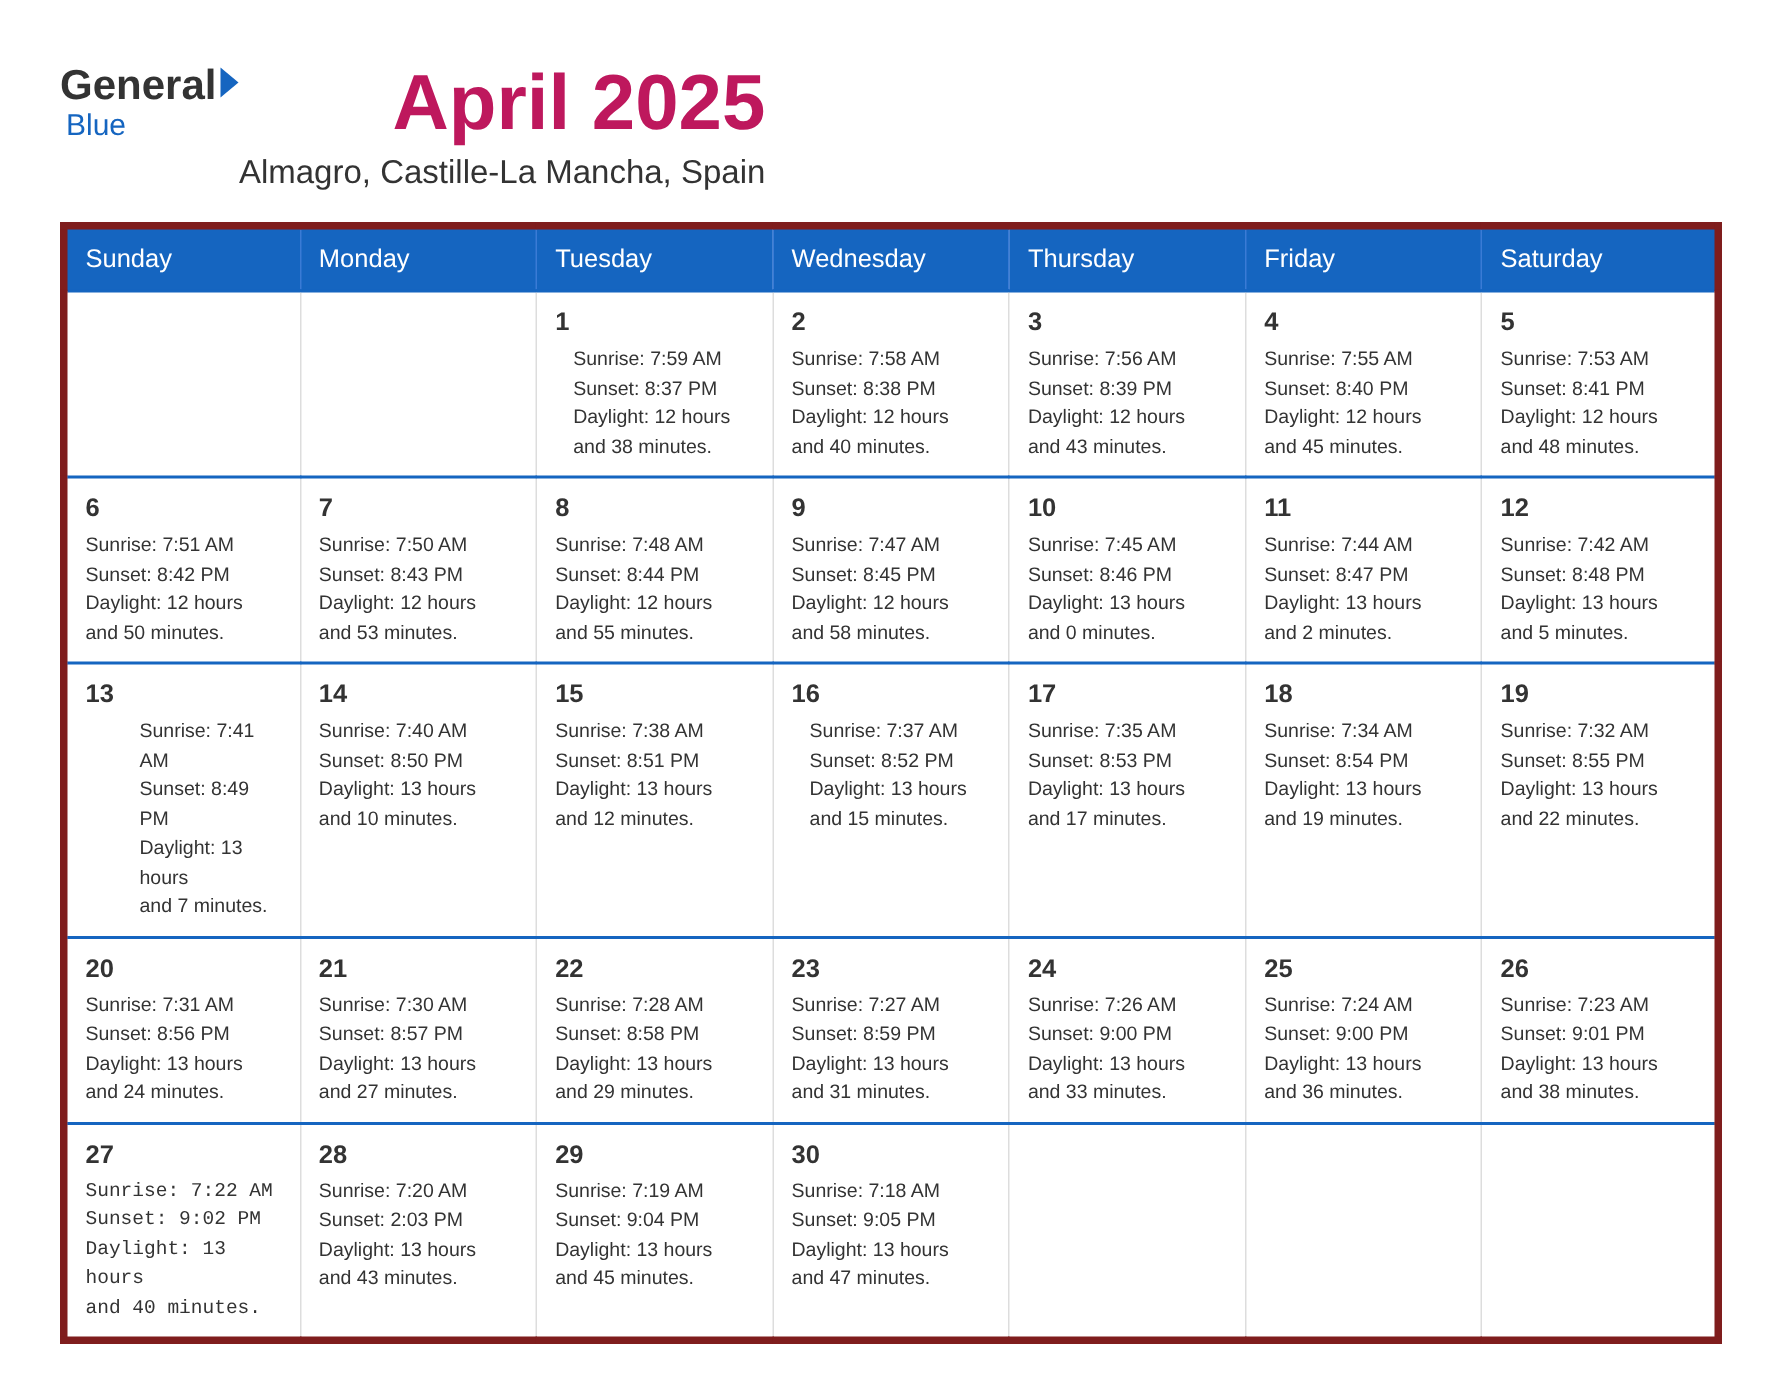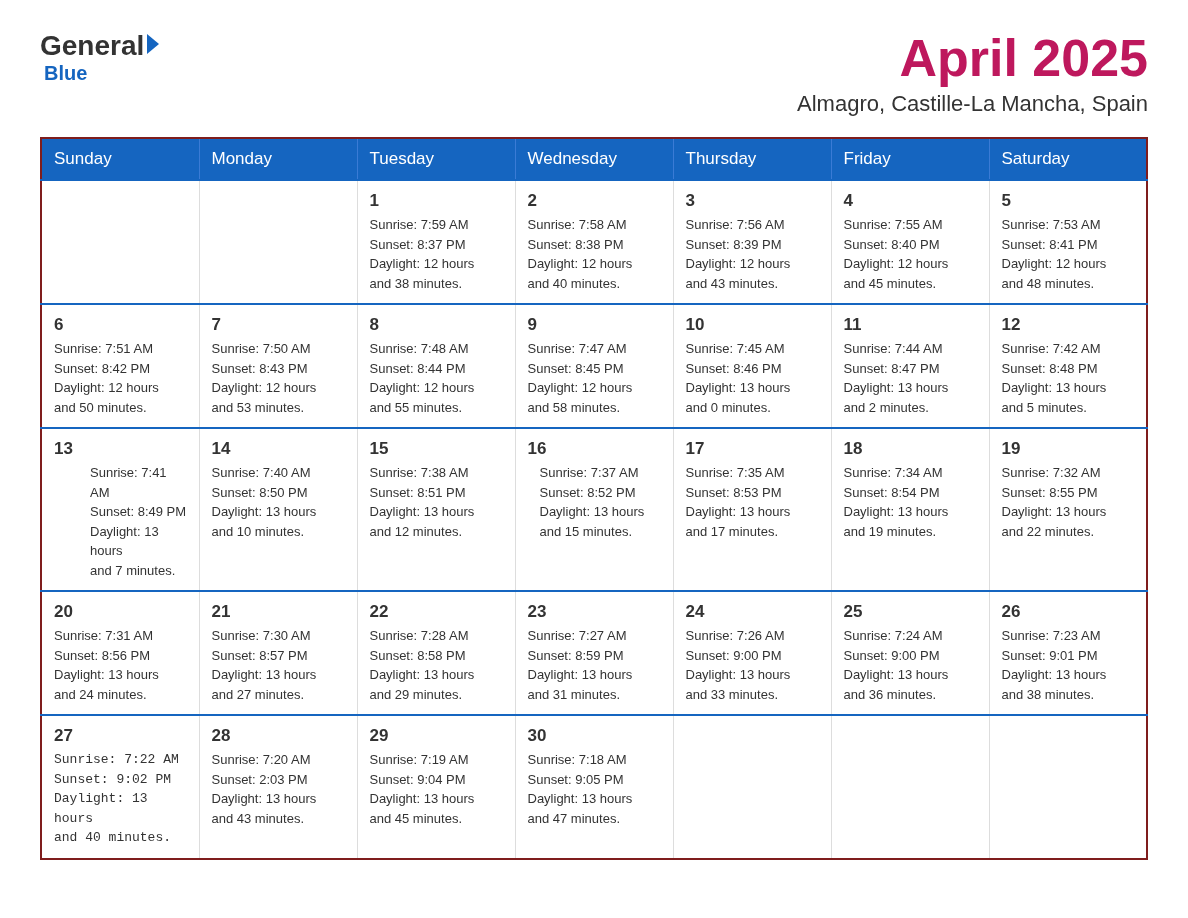--- a/index.html
+++ b/index.html
@@ -6,23 +6,24 @@
     body {
       font-family: Arial, sans-serif;
       background: #ffffff;
       color: #333333;
       padding: 30px 40px;
       width: 1188px;
       min-height: 918px;
     }
     .header {
       display: flex;
-      justify-content: space-between;
+      justify-content: flex-start;
       align-items: flex-start;
       margin-bottom: 20px;
+      margin-top: 11px;
     }
     .logo {
       display: flex;
       flex-direction: column;
       align-items: flex-start;
     }
     .logo-text {
       display: flex;
       align-items: center;
       font-size: 28px;
@@ -35,42 +36,42 @@
       height: 0;
       border-left: 12px solid #1565c0;
       border-top: 10px solid transparent;
       border-bottom: 10px solid transparent;
       margin-left: 3px;
       margin-top: -4px;
     }
     .logo-subtitle {
       color: #1565c0;
       font-size: 20px;
-      font-weight: bold;
+      font-weight: normal;
       margin-left: 4px;
     }
     .title-block {
       text-align: right;
     }
     .title-block h1 {
       font-size: 52px;
       font-weight: bold;
       color: #be185d;
       line-height: 1.1;
     }
     .title-block h2 {
       font-size: 22px;
       font-weight: normal;
       color: #333333;
       margin-top: 4px;
     }
     .calendar {
       width: 100%;
       border-collapse: collapse;
-      border: 2px solid #7f1d1d;
+      border: 5px solid #7f1d1d;
     }
     .calendar thead tr th {
       background-color: #1565c0;
       color: #ffffff;
       padding: 10px 12px;
       text-align: left;
       font-size: 17px;
       font-weight: normal;
       border-right: 1px solid #3a7bd5;
     }
@@ -133,21 +134,21 @@
         <th>Friday</th>
         <th>Saturday</th>
       </tr>
   </thead>
   <tbody id="calendar-body">
   <tr>
         <td class="empty-cell"></td>
         <td class="empty-cell"></td>
         <td>
           <div class="day-number">1</div>
-          <div class="day-info" style="white-space: pre-line;">Sunrise: 7:59 AM
+          <div class="day-info" style="white-space: pre-line; margin-left: 12px;">Sunrise: 7:59 AM
 Sunset: 8:37 PM
 Daylight: 12 hours
 and 38 minutes.</div>
         </td>
         <td>
           <div class="day-number">2</div>
           <div class="day-info" style="white-space: pre-line;">Sunrise: 7:58 AM
 Sunset: 8:38 PM
 Daylight: 12 hours
 and 40 minutes.</div>

